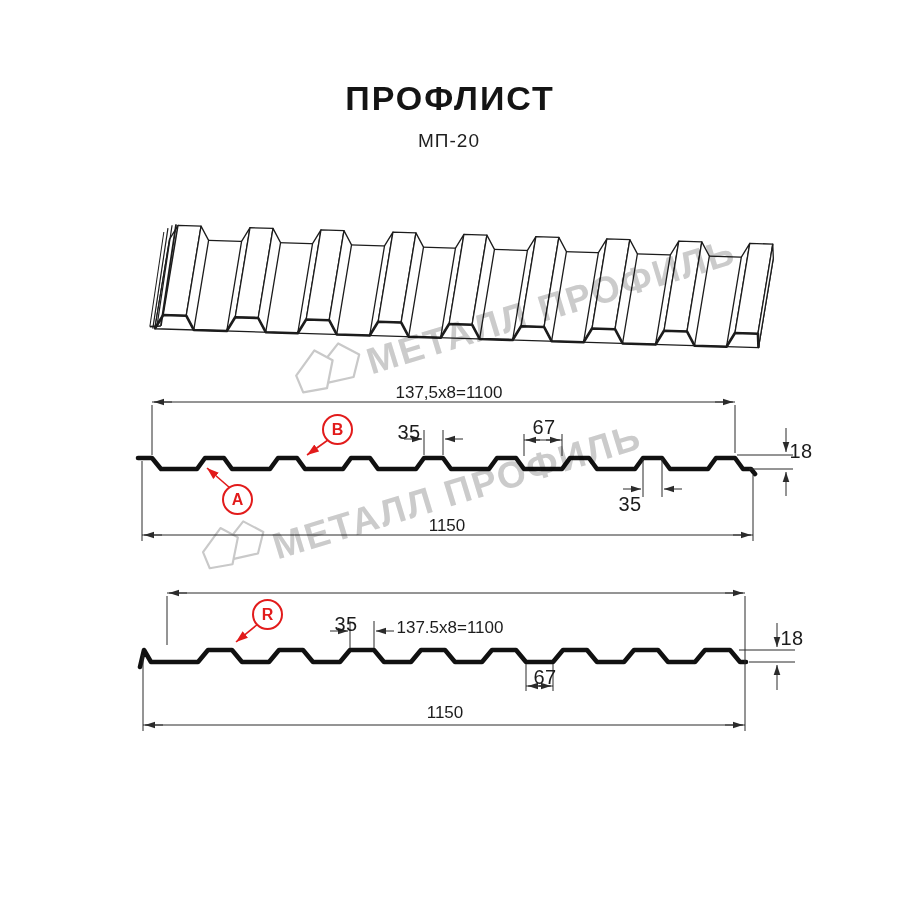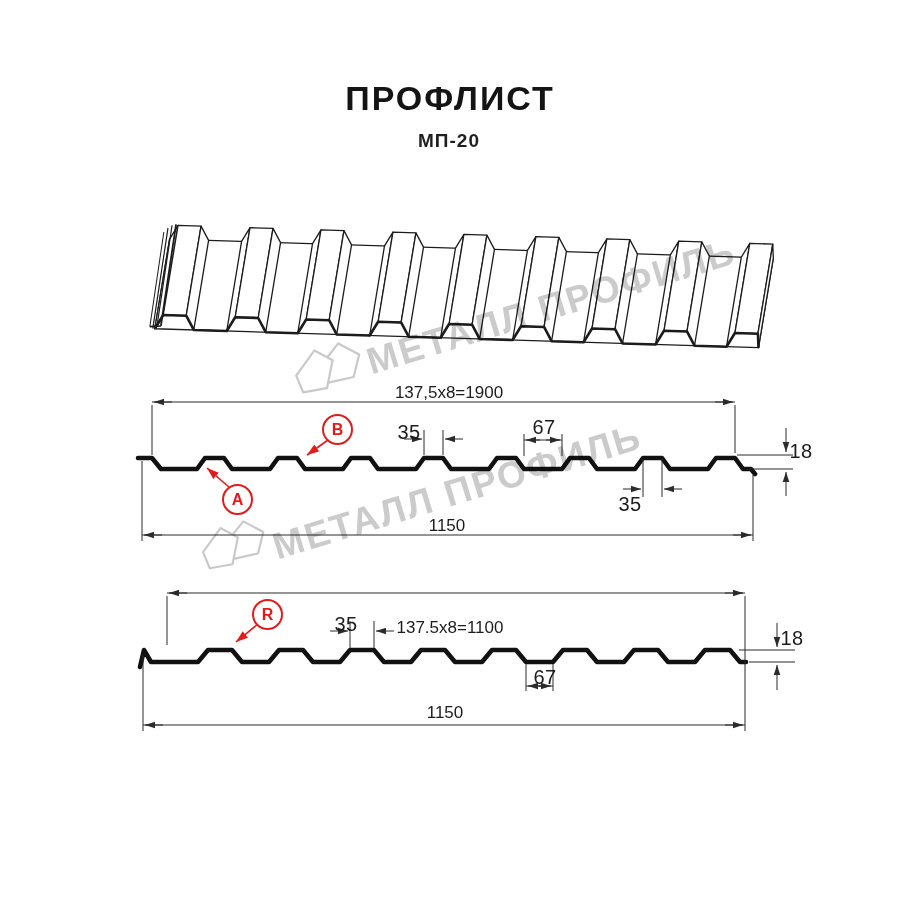--- a/index.html
+++ b/index.html
@@ -3,21 +3,21 @@
 <meta charset="utf-8">
 <style>
   html,body{margin:0;padding:0;background:#fff;}
   #canvas{position:relative;width:900px;height:900px;background:#ffffff;overflow:hidden;
           font-family:"Liberation Sans", sans-serif;color:#1c1c1c;}
   #drawing{position:absolute;left:0;top:0;z-index:1;}
   .txt{position:absolute;transform:translateX(-50%);white-space:nowrap;z-index:6;color:#1c1c1c;}
   .dim{font-size:20px;letter-spacing:0.3px;}
   .dim-big{font-size:17px;}
   .title{top:79px;left:450px;font-size:34px;font-weight:bold;letter-spacing:2px;color:#141414;}
-  .subtitle{top:130px;left:449px;font-size:19px;font-weight:700;letter-spacing:1px;color:#1f1f1f;text-align:right;}
+  .subtitle{top:130px;left:449px;font-size:19px;font-weight:400;letter-spacing:1px;color:#1f1f1f;text-align:right;}
   .footer{top:796px;left:449px;font-size:20px;font-weight:500;letter-spacing:0.8px;color:#222;}
   .wm{position:absolute;z-index:5;mix-blend-mode:multiply;color:#cbcbcb;font-size:37px;font-weight:bold;
       letter-spacing:2px;white-space:nowrap;transform-origin:0 50%;transform:rotate(-17deg);}
   .badge{position:absolute;z-index:7;width:27px;height:27px;border:2.4px solid #e21b1b;border-radius:50%;
          background:#fff;color:#e21b1b;font-size:16px;font-weight:bold;display:flex;
          align-items:center;justify-content:center;}
 </style>
 </head>
 <body>
 
@@ -185,21 +185,21 @@
       </g>
     </g>
   </svg>
 
   <div class="wm" style="left:368px;top:342px;">МЕТАЛЛ ПРОФИЛЬ</div>
   <div class="wm" style="left:274px;top:527px;">МЕТАЛЛ ПРОФИЛЬ</div>
 
   <div class="txt title">ПРОФЛИСТ</div>
   <div class="txt subtitle">МП-20</div>
 
-  <div class="txt dim-big" style="left:449px;top:383px;">137,5x8=1900</div>
+  <div class="txt dim-big" style="left:449px;top:383px;">137,5x8=1100</div>
   <div class="txt dim" style="left:409px;top:421px;">35</div>
   <div class="txt dim" style="left:544px;top:416px;">67</div>
   <div class="txt dim" style="left:801px;top:440px;">18</div>
   <div class="txt dim" style="left:630px;top:493px;">35</div>
   <div class="txt dim-big" style="left:447px;top:516px;">1150</div>
 
   <div class="txt dim-big" style="left:450px;top:574px;margin-top:44px;">137.5x8=1100</div>
   <div class="txt dim" style="left:346px;top:613px;">35</div>
   <div class="txt dim" style="left:792px;top:627px;">18</div>
   <div class="txt dim" style="left:545px;top:666px;">67</div>

